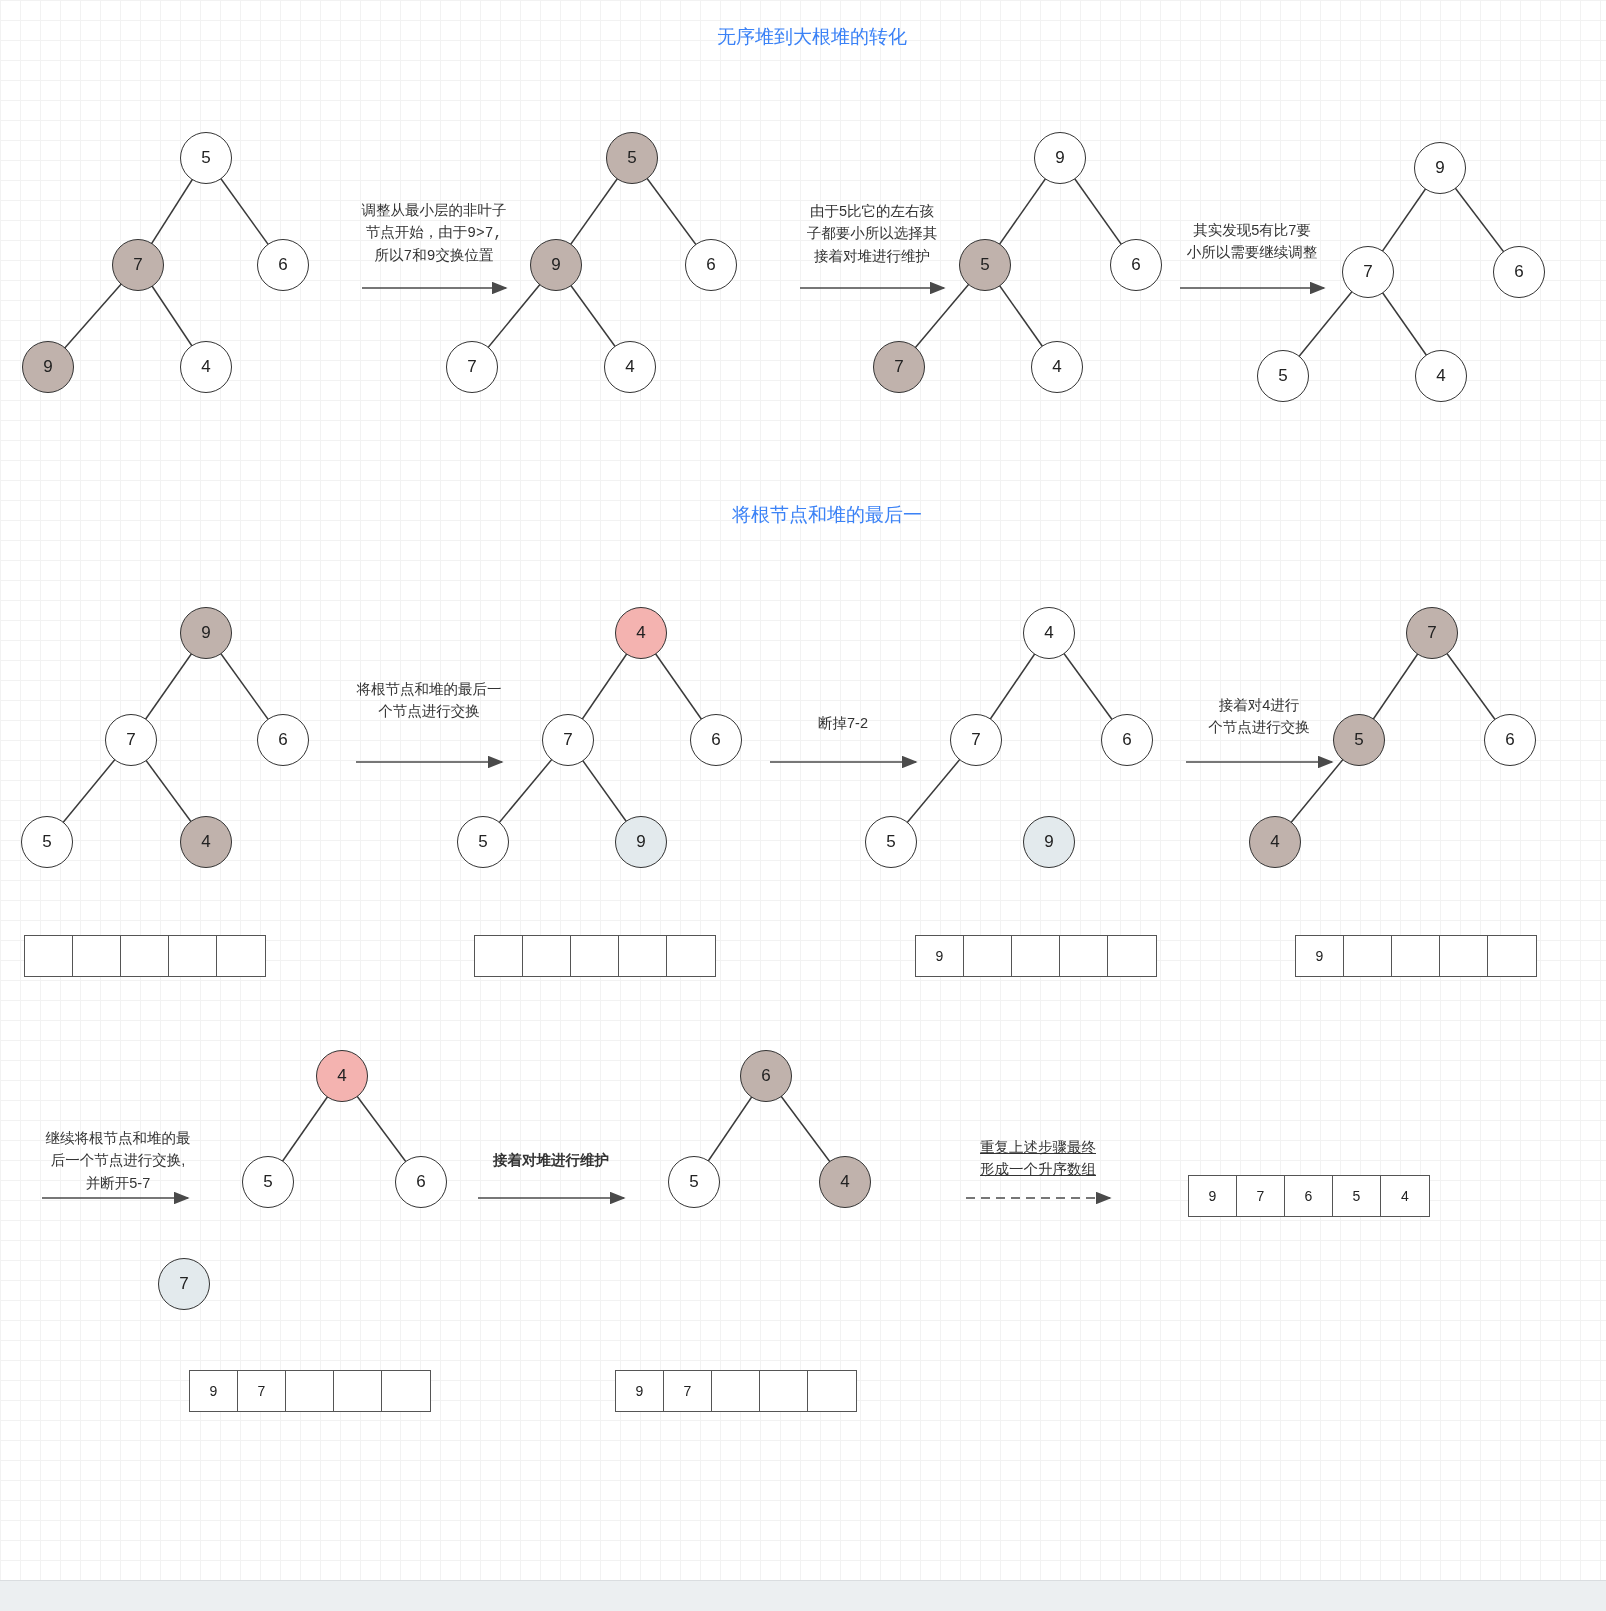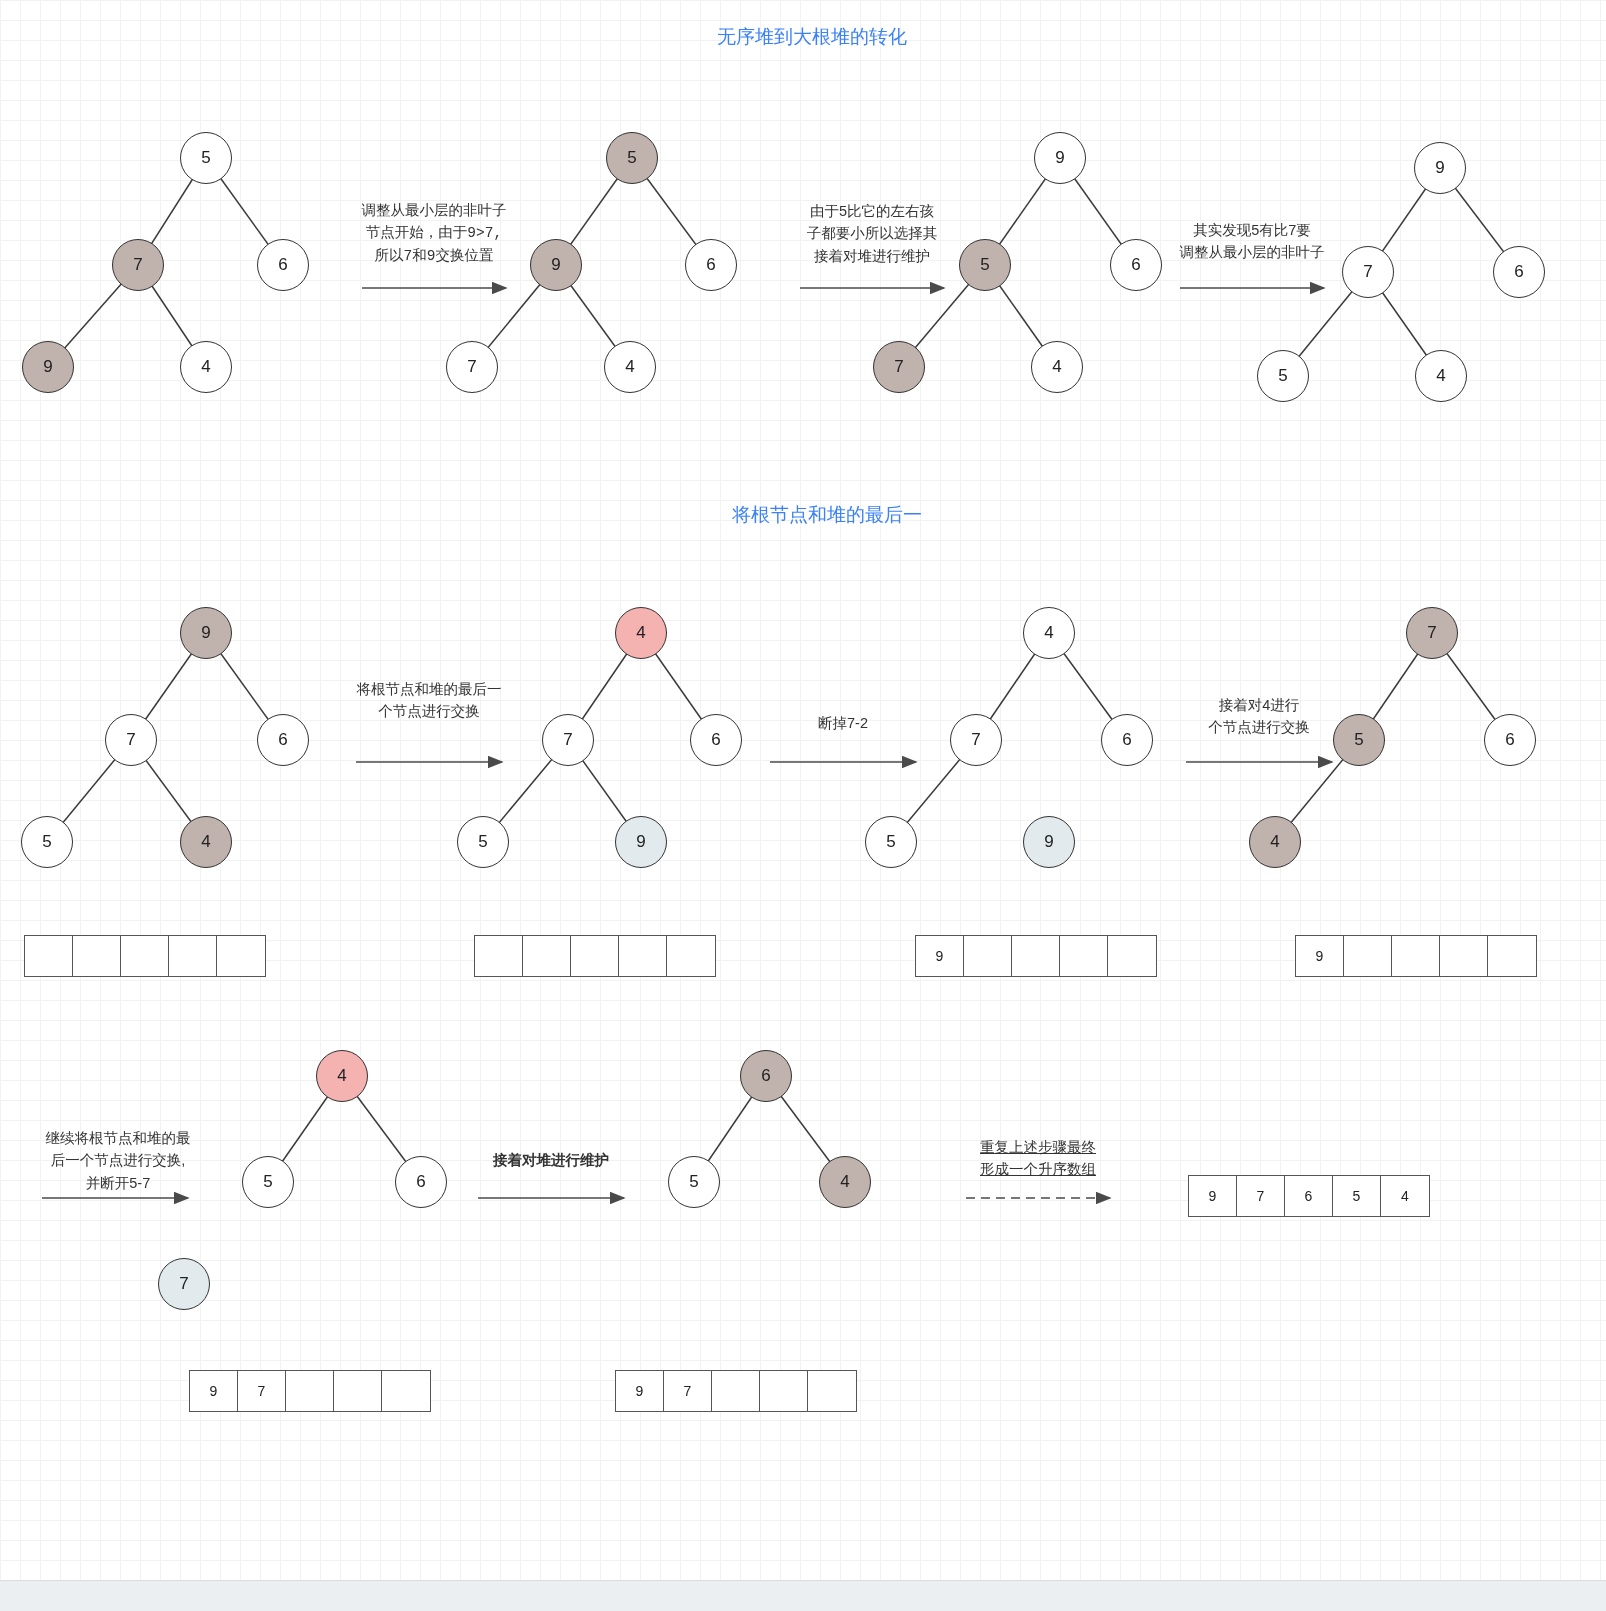--- a/index.html
+++ b/index.html
@@ -146,21 +146,21 @@
 <div class="title" style="left:812px;top:24px;">无序堆到大根堆的转化</div>
 <div class="title" style="left:827px;top:502px;">将根节点和堆的最后一</div>
 
 <div class="caption" style="left:434px;top:200px;font-family:Liberation Mono, monospace;">调整从最小层的非叶子
 节点开始，由于9&gt;7,
 所以7和9交换位置</div>
 <div class="caption" style="left:872px;top:200px;">由于5比它的左右孩
 子都要小所以选择其
 接着对堆进行维护</div>
 <div class="caption" style="left:1252px;top:219px;">其实发现5有比7要
-调整从最小层的非叶子</div>
+小所以需要继续调整</div>
 <div class="caption" style="left:429px;top:678px;">将根节点和堆的最后一
 个节点进行交换</div>
 <div class="caption" style="left:843px;top:712px;">断掉7-2</div>
 <div class="caption" style="left:1259px;top:694px;">接着对4进行
 个节点进行交换</div>
 <div class="caption" style="left:118px;top:1127px;">继续将根节点和堆的最
 后一个节点进行交换,
 并断开5-7</div>
 <div class="caption" style="left:551px;top:1149px;font-weight:bold;">接着对堆进行维护</div>
 <div class="caption" style="left:1038px;top:1136px;text-decoration:underline;">重复上述步骤最终

